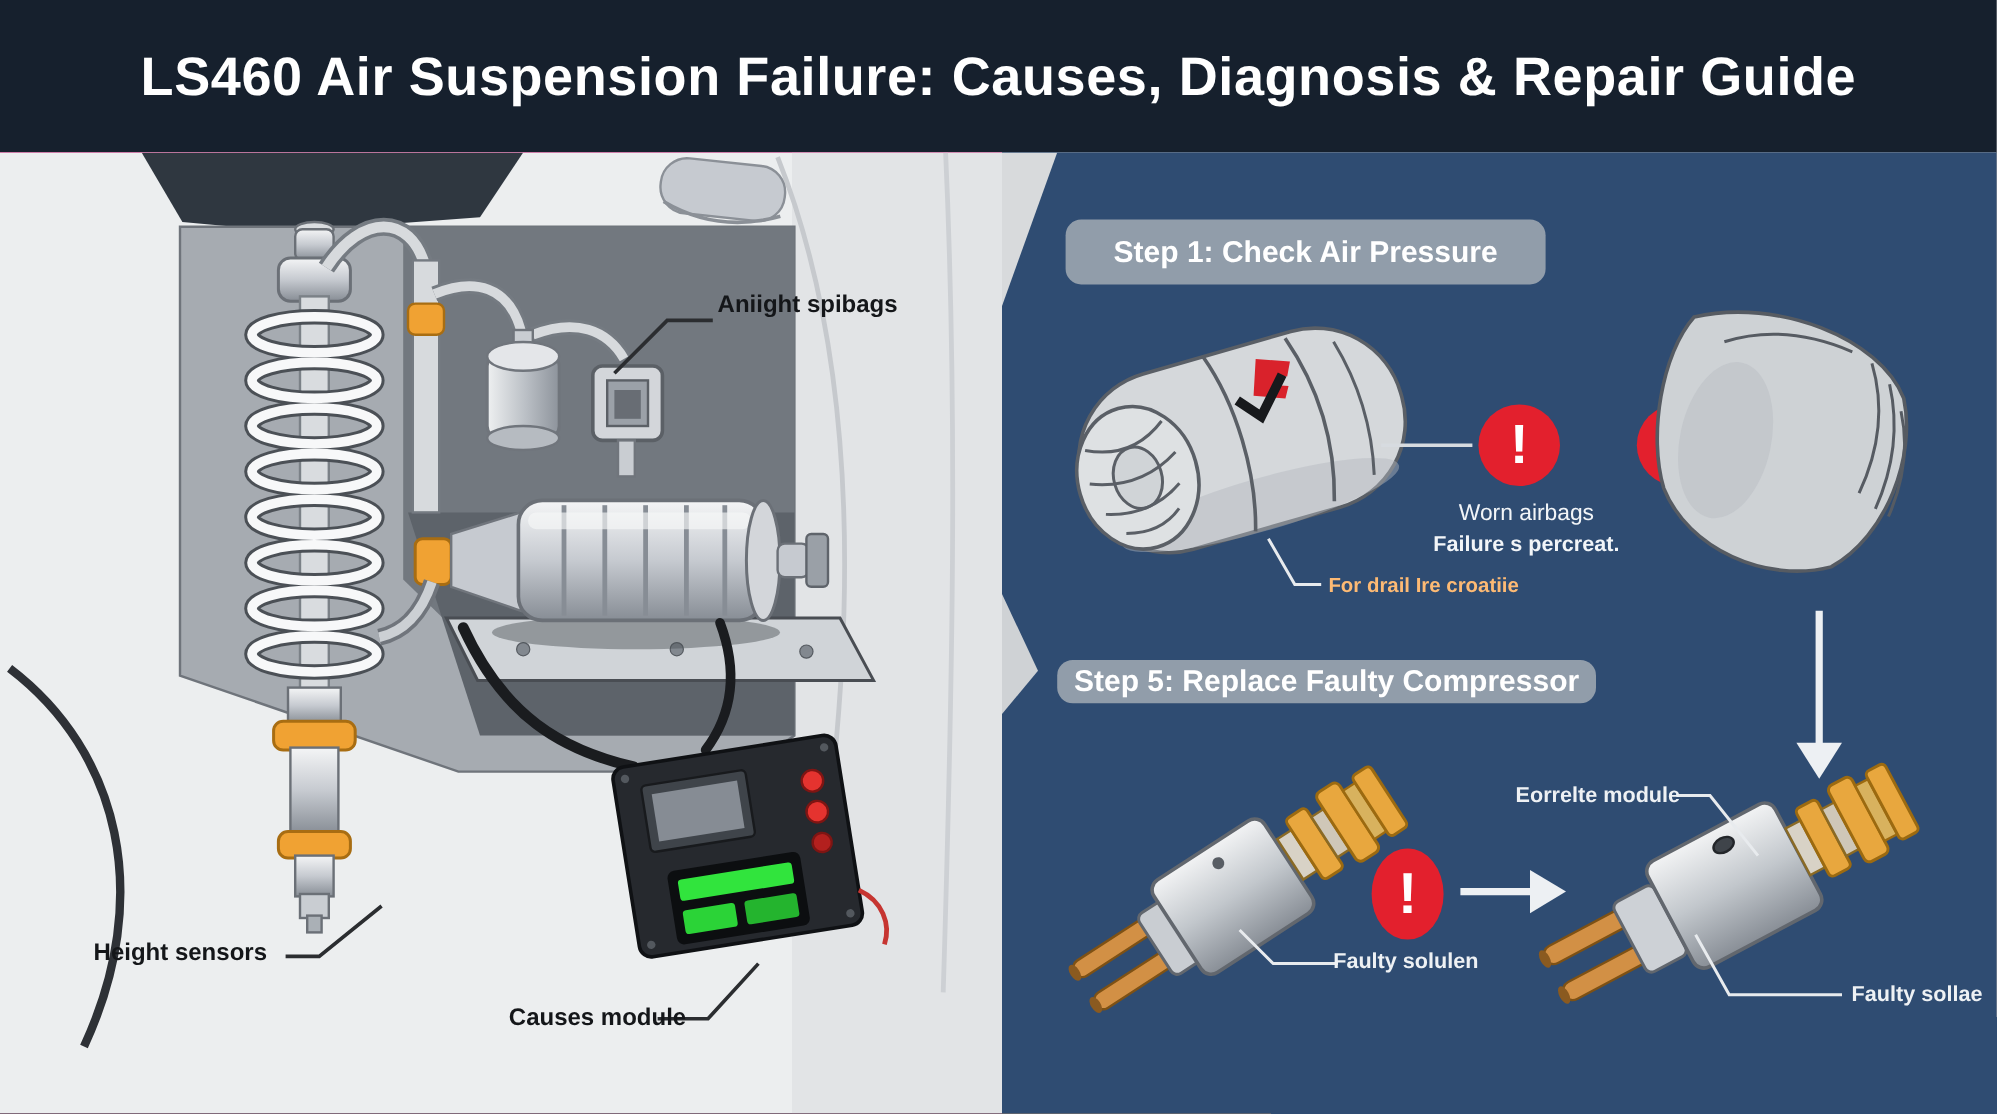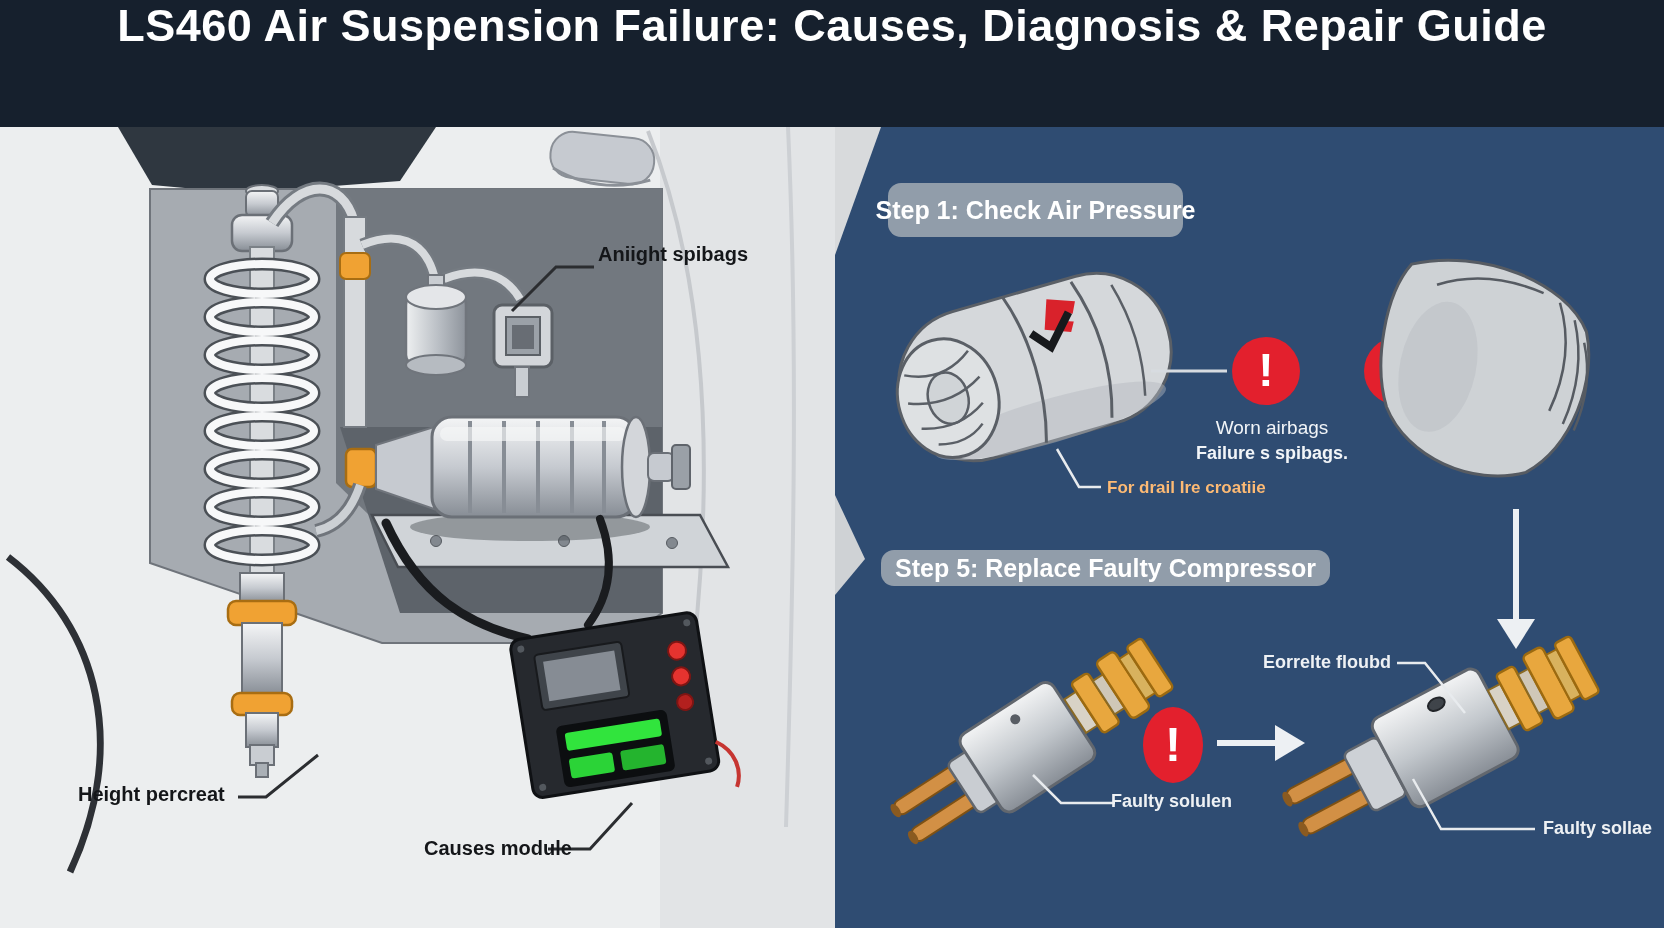--- a/index.html
+++ b/index.html
@@ -2,21 +2,21 @@
 <html><head>
 <meta charset="utf-8">
 <style>
   * { box-sizing: border-box; margin: 0; padding: 0; }
   html,body { width:1664px; height:928px; background:#0c1016; }
   body { font-family:"Liberation Sans", sans-serif; }
   .stage { position:relative; width:1664px; height:928px; overflow:hidden; background:#eceeef; }
 
   
   .header { position:absolute; left:0; top:0; width:1664px; height:127px;
-            background:#16202d; display:flex; justify-content:center; }
+            background:#16202d; display:flex; align-items:center; justify-content:center; }
   .header h1 { color:#ffffff; font-size:45px; font-weight:700; letter-spacing:.5px; white-space:nowrap; }
 
   
   .panel { position:absolute; top:127px; height:801px; overflow:hidden; }
   .panel-left  { left:0;    width:835px; background:#ec4899; }
   .panel-right { left:835px; width:829px; background:#2f4c72; }
   .panel svg { position:absolute; left:0; top:0; }
 
   
   .lbl { position:absolute; white-space:nowrap; line-height:1.15; }
@@ -187,21 +187,21 @@
       </g>
 
       <g fill="none" stroke="#2b2d30" stroke-width="3">
         <polyline points="594,140 556,140 512,184"></polyline>
         <polyline points="238,670 266,670 318,628"></polyline>
         <polyline points="548,722 590,722 632,676"></polyline>
       </g>
     </svg>
 
     <div class="lbl lbl-dark" style="left:598px; top:116px;">Aniight spibags</div>
-    <div class="lbl lbl-dark" style="left:78px;  top:656px;">Height percreat</div>
+    <div class="lbl lbl-dark" style="left:78px;  top:656px;">Height sensors</div>
     <div class="lbl lbl-dark" style="left:424px; top:710px;">Causes module</div>
   </div>
 
   <div class="panel panel-right">
     <svg width="829" height="801" viewBox="0 0 829 801">
       <defs>
         <linearGradient id="silverV2" x1="0" y1="0" x2="0" y2="1">
           <stop offset="0" stop-color="#f2f3f4"></stop>
             <stop offset=".5" stop-color="#c2c7cc"></stop>
             <stop offset="1" stop-color="#888e96"></stop>
@@ -301,31 +301,31 @@
       </g>
 
       <g fill="none" stroke="#e8ebee" stroke-width="2.5">
         <polyline points="222,322 244,360 266,360"></polyline>
         <polyline points="562,536 590,536 630,586"></polyline>
         <polyline points="198,648 226,676 280,676"></polyline>
         <polyline points="578,652 606,702 700,702"></polyline>
       </g>
     </svg>
 
-    <div class="badge" style="left:53px; top:56px; width:295px; height:54px;">
+    <div class="badge" style="left:53px; top:56px; width:400px; height:54px;">
       <span>Step 1: Check Air Pressure</span>
     </div>
     <div class="badge" style="left:46px; top:423px; width:449px; height:36px;">
       <span>Step 5: Replace Faulty Compressor</span>
     </div>
 
     <div class="caption" style="left:327px; top:290px; width:220px;">
       <div class="cap1">Worn airbags</div>
-      <div class="cap2">Failure s spibags.</div>
+      <div class="cap2">Failure s percreat.</div>
     </div>
 
     <div class="lbl lbl-note" style="left:272px; top:351px;">For drail Ire croatiie</div>
-    <div class="lbl lbl-light" style="left:428px; top:525px;">Eorrelte floubd</div>
+    <div class="lbl lbl-light" style="left:428px; top:525px;">Eorrelte module</div>
     <div class="lbl lbl-light" style="left:276px; top:664px;">Faulty solulen</div>
     <div class="lbl lbl-light" style="left:708px; top:691px;">Faulty sollae</div>
   </div>
 
 </div>
 
 </body></html>

